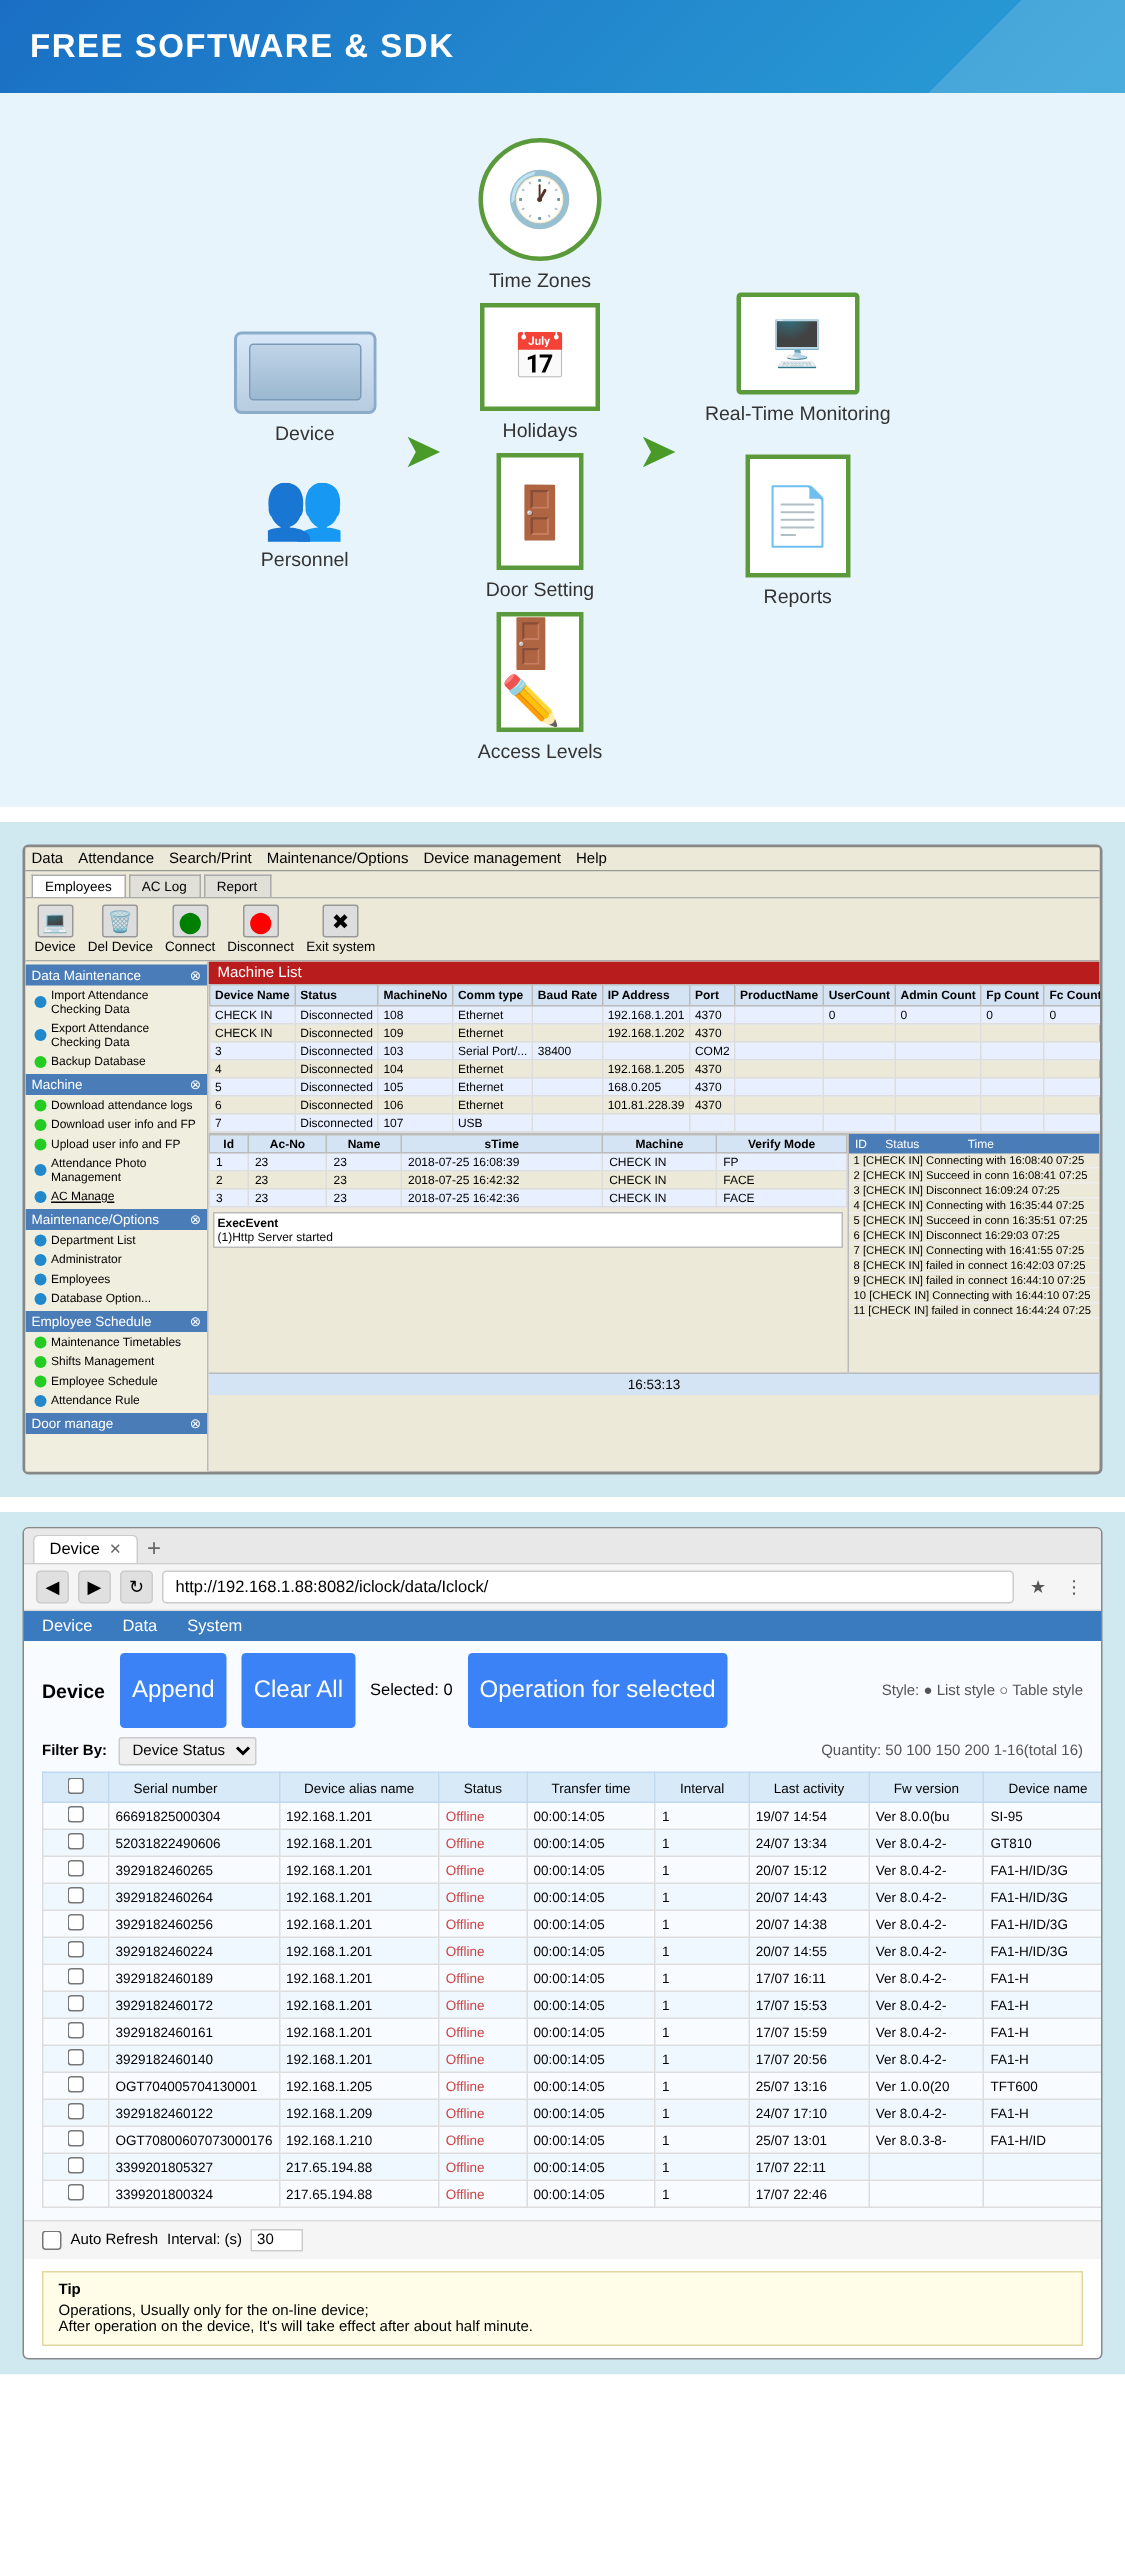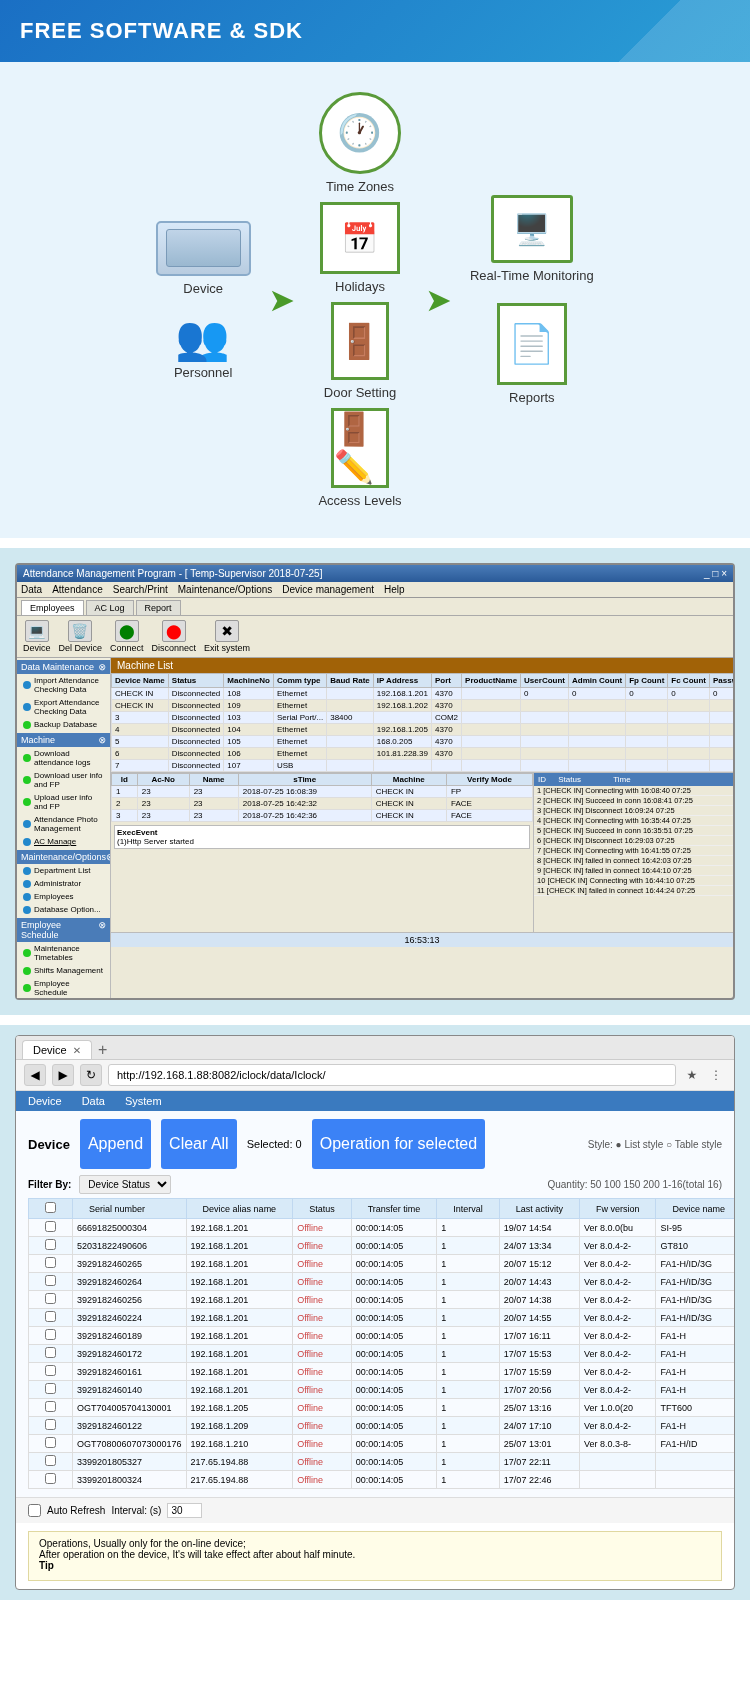--- a/index.html
+++ b/index.html
@@ -97,21 +97,21 @@
       border-radius: 2px;
       display: flex; align-items: center; justify-content: center;
       font-size: 14px;
       margin-bottom: 1px;
     }
     .app-content {
       display: flex;
       height: 340px;
     }
     .sidebar-panel {
-      width: 94px;
+      width: 122px;
       background: #f0eedf;
       border-right: 1px solid #bbb;
       overflow-y: auto;
       font-size: 9px;
     }
     .sidebar-section-header {
       background: #4a7cb8;
       color: #fff;
       padding: 2px 4px;
       font-size: 9px;
@@ -131,21 +131,21 @@
       border-radius: 50%;
       flex-shrink: 0;
     }
     .main-panel {
       flex: 1;
       overflow: hidden;
       display: flex;
       flex-direction: column;
     }
     .machine-list-header {
-      background: #a16207;
+      background: #b91c1c;
       color: #fff;
       padding: 2px 6px;
       font-size: 10px;
     }
     .data-table {
       width: 100%;
       border-collapse: collapse;
       font-size: 8px;
     }
     .data-table th {
@@ -179,21 +179,21 @@
     .log-table th {
       background: #d4e4f4;
       border: 1px solid #bbb;
       padding: 1px 4px;
     }
     .log-table td {
       border: 1px solid #ddd;
       padding: 1px 4px;
     }
     .event-panel {
-      width: 200px;
+      width: 168px;
       border-left: 1px solid #bbb;
       overflow: hidden;
     }
     .event-header {
       background: #4a7cb8;
       color: #fff;
       font-size: 8px;
       padding: 2px 4px;
     }
     .event-item {
@@ -572,24 +572,20 @@
         <div class="report-shape">📄</div>
         <div class="icon-label">Reports</div>
       </div>
     </div>
   </div>
 </div>
 
 <div class="screenshot-section">
   <div class="app-window">
 
-    <div class="app-titlebar">
-      <span>Attendance Management Program - [ Temp-Supervisor 2018-07-25]</span>
-      <span>_ □ ×</span>
-    </div>
 
     <div class="app-menubar">
       <span>Data</span>
       <span>Attendance</span>
       <span>Search/Print</span>
       <span>Maintenance/Options</span>
       <span>Device management</span>
       <span>Help</span>
     </div>
 
@@ -1247,17 +1243,17 @@
     </div>
 
     <div class="auto-refresh-bar">
       <input type="checkbox" style="">
       <span>Auto Refresh</span>
       <span>Interval: (s)</span>
       <input type="text" value="30" style="width: 35px; border: 1px solid rgb(204, 204, 204); padding: 1px 3px; font-size: 10px;">
     </div>
 
     <div class="bottom-tip">
+      <div style="font-weight:bold; margin-bottom:3px;">Tip</div>
       <div>Operations, Usually only for the on-line device;<br>After operation on the device, It's will take effect after about half minute.</div>
-      <div style="font-weight:bold; margin-bottom:3px;">Tip</div>
     </div>
   </div>
 </div>
 
 </body></html>

